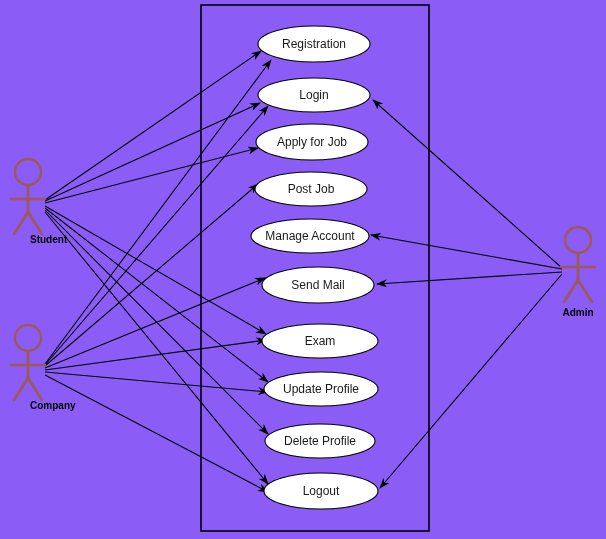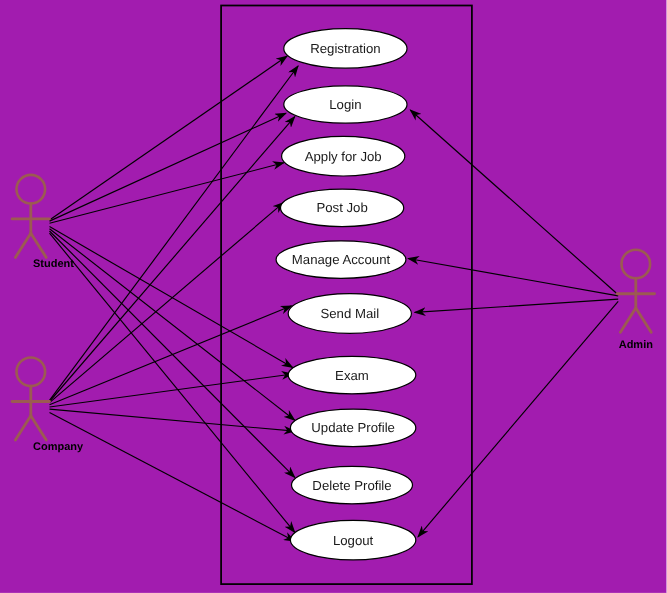--- a/index.html
+++ b/index.html
@@ -4,21 +4,21 @@
 <style>
   html, body {
     margin: 0;
     padding: 0;
     background: #ffffff;
   }
   #diagram-root {
     position: relative;
     width: 606px;
     height: 539px;
-    background: #a21caf;
+    background: #8b5cf6;
     font-family: "Liberation Sans", sans-serif;
     overflow: hidden;
   }
   #uml-svg {
     position: absolute;
     left: 0;
     top: 0;
     width: 606px;
     height: 539px;
   }

